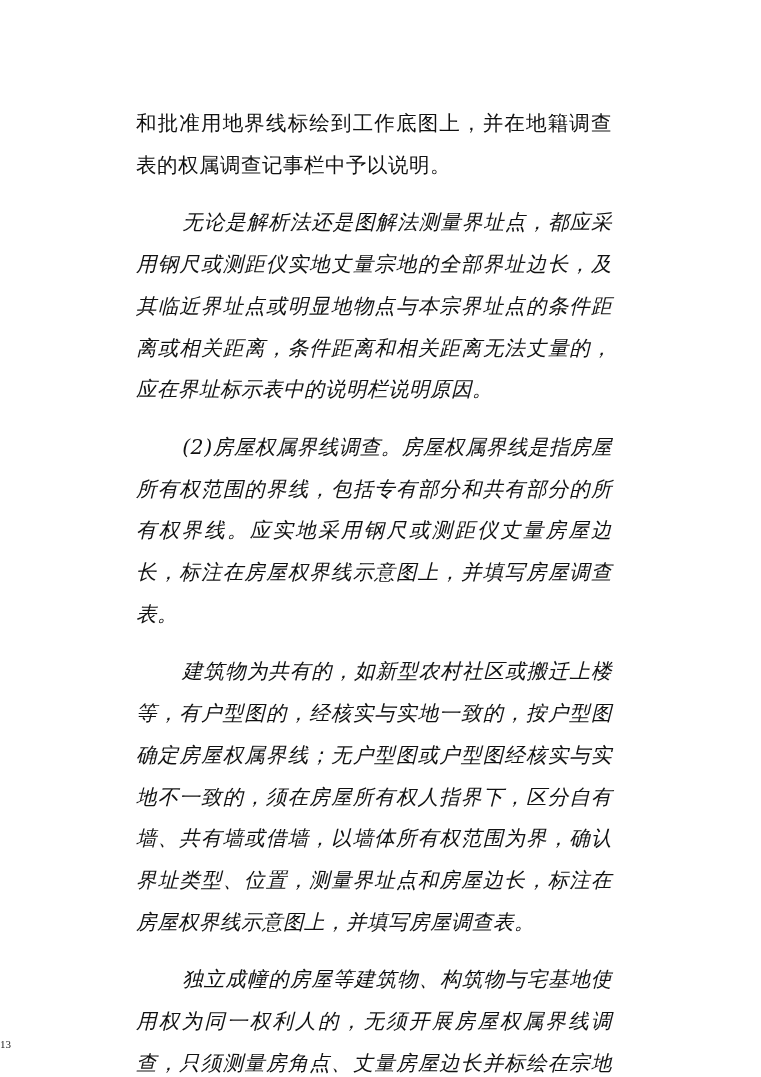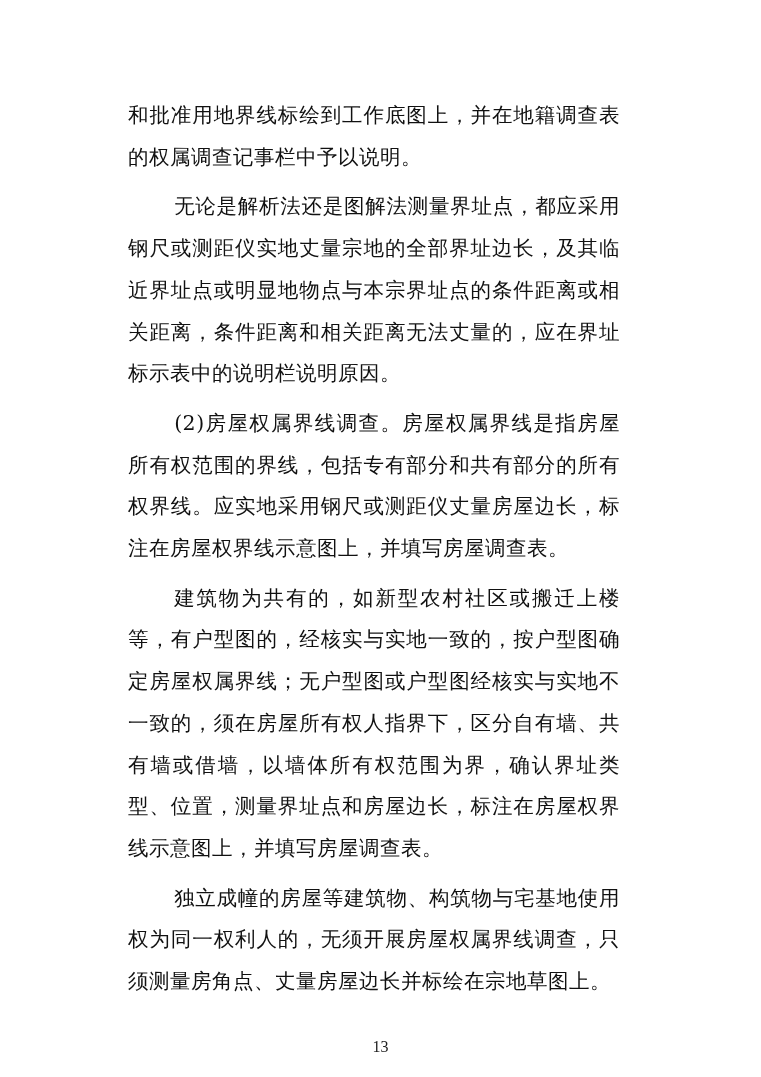--- a/index.html
+++ b/index.html
@@ -24,38 +24,38 @@
       position: absolute;
       left: 120px;
       top: 87px;
       width: 508px;
       font-family: "DejaVu Serif", "Liberation Serif", serif;
       font-size: 20.5px;
       line-height: 41.7px;
       color: #111111;
     }
     .para {
-      margin: 8px;
+      margin: 16px;
       padding: 0;
       text-align: justify;
       text-align-last: left;
       letter-spacing: 0.5px;
       word-break: break-all;
     }
     .para.indent {
       text-indent: 2.25em;
+      font-style: italic;
     }
     .page-number {
       position: absolute;
       left: 0;
       width: 761px;
       top: 1038px;
-      text-align: center;
       font-family: "Liberation Serif", "DejaVu Serif", serif;
-      font-size: 16px;
+      font-size: 11px;
       color: #222222;
     }
   </style>
 </head>
 <body>
 
 <div class="page">
   <div class="content">
     <p class="para">和批准用地界线标绘到工作底图上，并在地籍调查表的权属调查记事栏中予以说明。</p>
     <p class="para indent">无论是解析法还是图解法测量界址点，都应采用钢尺或测距仪实地丈量宗地的全部界址边长，及其临近界址点或明显地物点与本宗界址点的条件距离或相关距离，条件距离和相关距离无法丈量的，应在界址标示表中的说明栏说明原因。</p>

